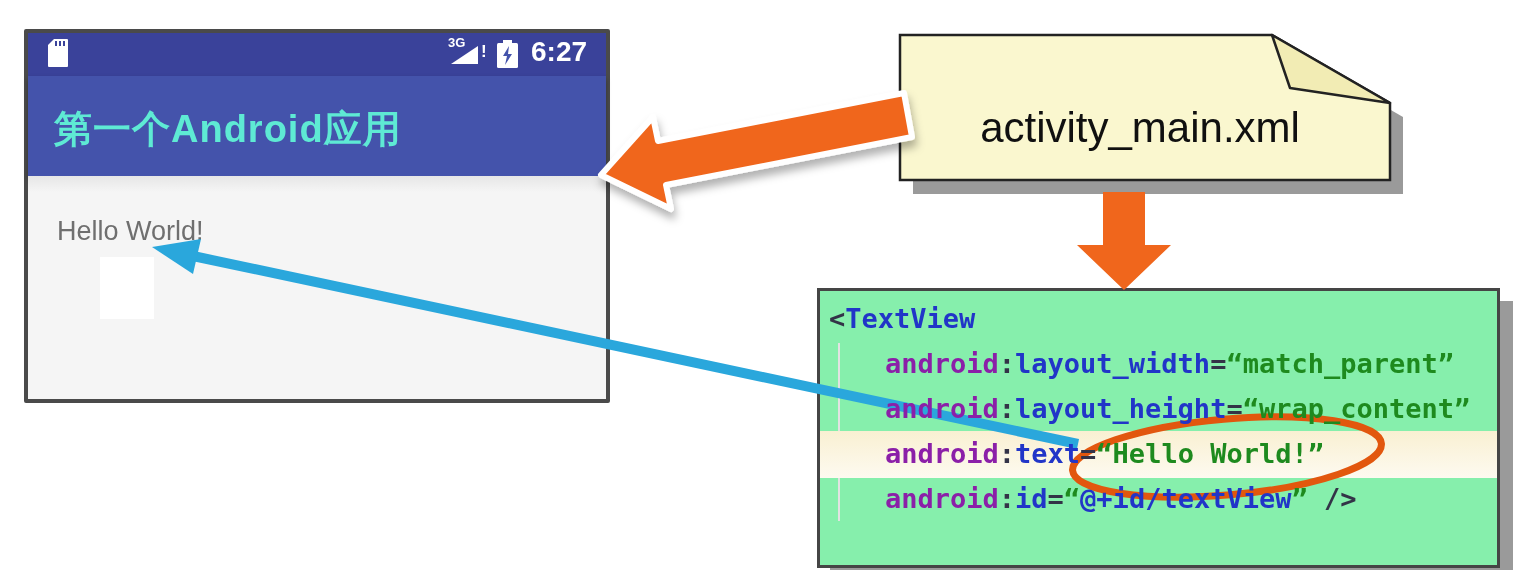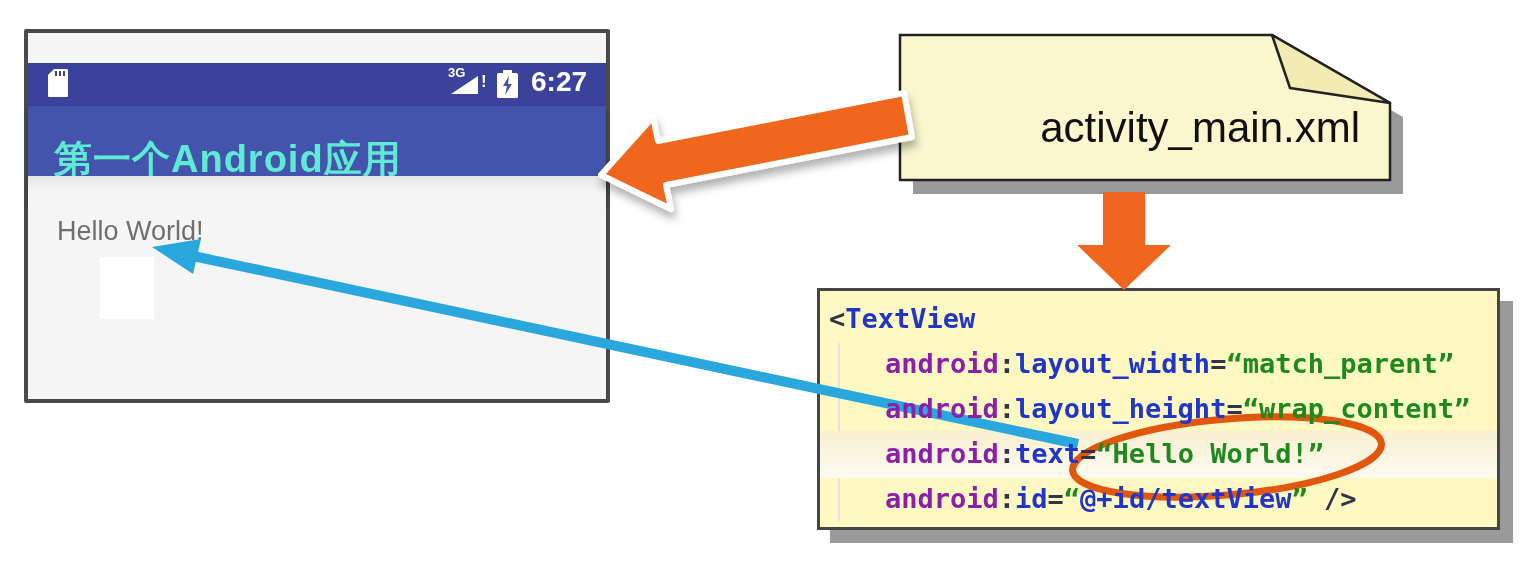--- a/index.html
+++ b/index.html
@@ -2,60 +2,60 @@
 <html><head>
 <meta charset="utf-8">
 <style>
   html,body{margin:0;padding:0;background:#ffffff;}
   .canvas{position:relative;width:1536px;height:570px;background:#ffffff;overflow:hidden;
           font-family:"Liberation Sans", sans-serif;}
 
   
   .phone{position:absolute;left:24px;top:29px;width:586px;height:374px;
          border:4px solid #4a4a4a;border-radius:2px;background:#f5f5f5;box-sizing:border-box;}
-  .statusbar{position:relative;height:43px;background:#3a429a;margin-top:30px;}
+  .statusbar{position:relative;height:43px;background:#3a429a;}
   .appbar{position:relative;height:100px;background:#4453ab;
           box-shadow:0 3px 5px rgba(0,0,0,.30);}
   .appbar-title{position:absolute;left:26px;top:0;height:100px;line-height:106px;
                 color:#5eead4;font-size:38px;font-weight:bold;letter-spacing:1px;}
   .content{position:absolute;left:0;right:0;top:143px;bottom:0;
            background:linear-gradient(#e6e6e6,#f5f5f5 16px);}
   .hello{position:absolute;left:29px;top:40px;font-size:27px;color:#6f6f6f;}
   .white-patch{position:absolute;left:72px;top:81px;width:54px;height:62px;background:#ffffff;}
 
   
   .sd-icon{position:absolute;left:20px;top:6px;}
   .sig{position:absolute;left:423px;top:13px;width:0;height:0;
        border-left:27px solid transparent;border-bottom:18px solid #ffffff;}
   .sig-3g{position:absolute;left:420px;top:2px;color:#ffffff;font-size:13px;font-weight:bold;}
   .sig-excl{position:absolute;left:453px;top:9px;color:#ffffff;font-size:17px;font-weight:bold;}
   .batt{position:absolute;left:468px;top:7px;}
   .clock{position:absolute;left:503px;top:3px;color:#ffffff;font-size:28px;font-weight:bold;}
 
   
-  .codebox{position:absolute;left:817px;top:288px;width:683px;height:242px;
-           background:#fef9c3;border:3px solid #454545;box-sizing:border-box;
+  .codebox{position:absolute;left:817px;top:288px;width:683px;height:280px;
+           background:#86efac;border:3px solid #454545;box-sizing:border-box;
            box-shadow:13px 13px 0 0 #9a9a9a;text-decoration:underline;}
   .gutter{position:absolute;left:18px;top:52px;width:2px;height:178px;background:#e2e2e2;}
   .hl-band{position:absolute;left:0;right:0;top:140px;height:47px;
            background:linear-gradient(#f9f0d2,#fdfaf0);}
   .codelines{position:absolute;left:0;top:5px;right:0;}
   .codeline{position:relative;height:45px;line-height:45px;white-space:pre;
             font-family:"DejaVu Sans Mono", monospace;font-weight:bold;font-size:27px;
             padding-left:65px;z-index:1;}
   .codeline.first{padding-left:9px;}
   .tok-punct{color:#333347;}
   .tok-tag{color:#2135c8;}
   .tok-ns{color:#8b1fa8;}
   .tok-attr{color:#2135c8;}
   .tok-val{color:#1e8a1e;}
   .tok-idref{color:#2135c8;}
 
   
-  .note-label{position:absolute;left:920px;top:104px;width:440px;text-align:right;
+  .note-label{position:absolute;left:920px;top:104px;width:440px;text-align:center;
               font-size:42px;color:#101010;}
 
   
   .overlay{position:absolute;left:0;top:0;width:1536px;height:570px;pointer-events:none;}
 </style>
 </head>
 <body>
 
 <div class="canvas">
 

